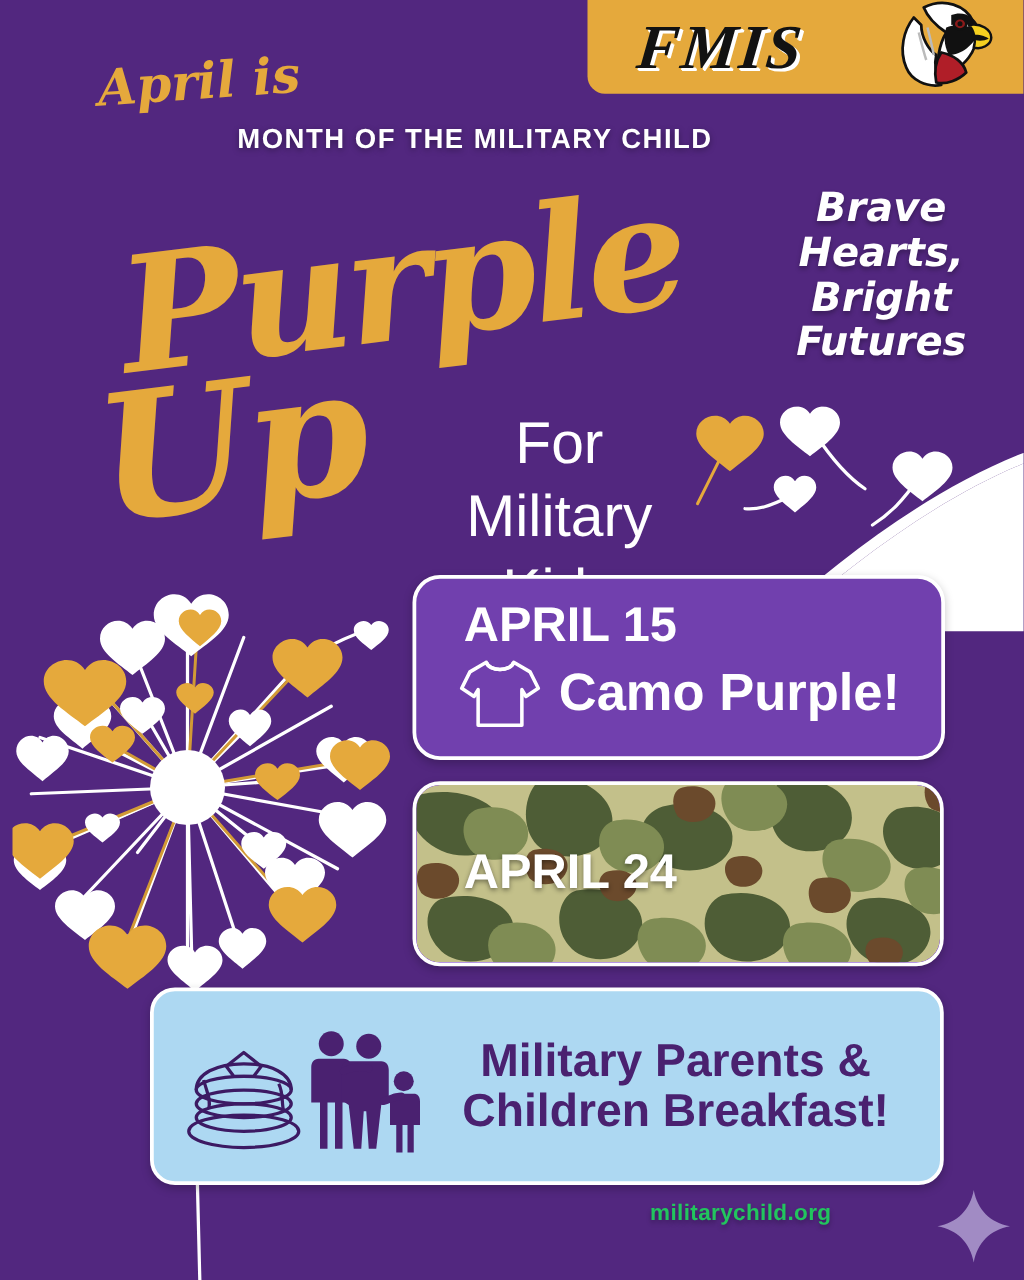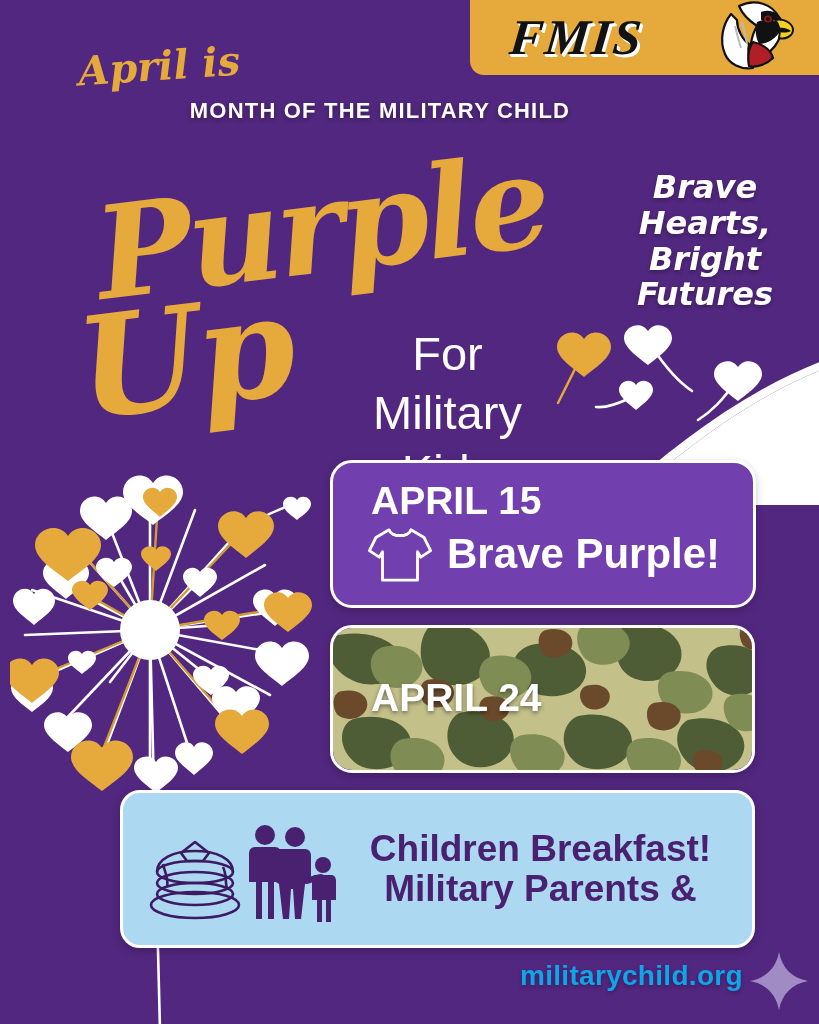--- a/index.html
+++ b/index.html
@@ -104,21 +104,21 @@
     text-align:center;
     font-size:47px;
     color:#ffffff;
     line-height:1.25;
     z-index:20;
   }
 
   
   .brave{
     position:absolute;
-    left:630px;top:170px;
+    left:630px;top:149px;
     width:150px;
     text-align:center;
     font-family:"DejaVu Sans", sans-serif;
     font-style:italic;
     font-size:32px;
     font-weight:600;
     color:#ffffff;
     line-height:1.12;
     text-shadow:0 2px 4px rgba(0,0,0,.3);
     z-index:20;
@@ -248,23 +248,23 @@
     font-size:40px;color:#4A2170;line-height:1.05;
   }
   #card-blue .card-label{
     font-size:37px;color:#4A2170;line-height:1.08;white-space:nowrap;
   }
 
   
   .footer-url{
     position:absolute;
     left:520px;top:960px;
-    font-size:28px;
-    font-weight:bold;
-    color:#0ea5e9;
+    font-size:18px;
+    font-weight:bold;
+    color:#22c55e;
     letter-spacing:.3px;
     text-shadow:0 2px 4px rgba(0,0,0,.3);
     z-index:25;
   }
   .sparkle{
     position:absolute;
     left:748px;top:950px;
     width:62px;height:62px;
     z-index:24;
   }
@@ -401,21 +401,21 @@
   <div class="card" id="card-purple">
     <div class="card-inner">
       <div class="card-date">APRIL 15</div>
       <div class="card-row">
         <div class="icon-box">
           <svg viewBox="0 0 64 56" width="70" height="62">
             <path d="M22,5 L10,12 L4,24 L13,30 L16,25 L16,51 L48,51 L48,25 L51,30 L60,24 L54,12 L42,5 C40,12 24,12 22,5 Z" fill="none" stroke="#ffffff" stroke-width="2.6" stroke-linejoin="round" stroke-linecap="round"></path>
             <path d="M22,5 C24,12 40,12 42,5" fill="none" stroke="#ffffff" stroke-width="2.6"></path>
           </svg>
         </div>
-        <div class="card-label">Brave Purple!</div>
+        <div class="card-label">Camo Purple!</div>
       </div>
     </div>
   </div>
 
   <div class="card" id="card-camo">
     <div class="camo-bg">
       <svg width="100%" height="100%" viewBox="0 0 425 148" preserveAspectRatio="none">
         <rect width="425" height="148" fill="#c3c08a"></rect>
         <g fill="#4e5d36">
           <path d="M-5,10 C25,0 60,8 70,30 C80,52 50,62 30,58 C5,52 -10,30 -5,10 Z"></path>
@@ -476,22 +476,22 @@
           <circle cx="152" cy="28" r="10"></circle>
           <path d="M142,40 h20 c4,0 6,3 6,7 v24 l-6,4 l-4,35 h-6 l-2,-30 h-2 l-2,30 h-6 l-4,-35 l-6,-4 v-24 c0,-4 2,-7 6,-7 z"></path>
           <circle cx="180" cy="56" r="8"></circle>
           <path d="M172,66 h16 c3,0 5,2 5,6 v19 h-5 v22 h-5 v-22 h-4 v22 h-5 v-22 h-5 v-19 c0,-4 2,-6 3,-6 z"></path>
           <path d="M132,48 C140,44 146,44 152,46" stroke="#4A2170" stroke-width="6" fill="none" stroke-linecap="round"></path>
           <path d="M164,72 C170,70 174,68 178,68" stroke="#4A2170" stroke-width="6" fill="none" stroke-linecap="round"></path>
         </g>
       </svg>
     </div>
     <div class="blue-text">
+      <div class="card-label">Military Parents &amp;</div>
       <div class="card-label">Children Breakfast!</div>
-      <div class="card-label">Military Parents &amp;</div>
     </div>
   </div>
 
   <div class="footer-url">militarychild.org</div>
   <svg class="sparkle" viewBox="0 0 62 62">
     <path d="M31,2 C34,18 44,28 60,31 C44,34 34,44 31,60 C28,44 18,34 2,31 C18,28 28,18 31,2 Z" fill="#A18BC4"></path>
   </svg>
 
 </div>
 

